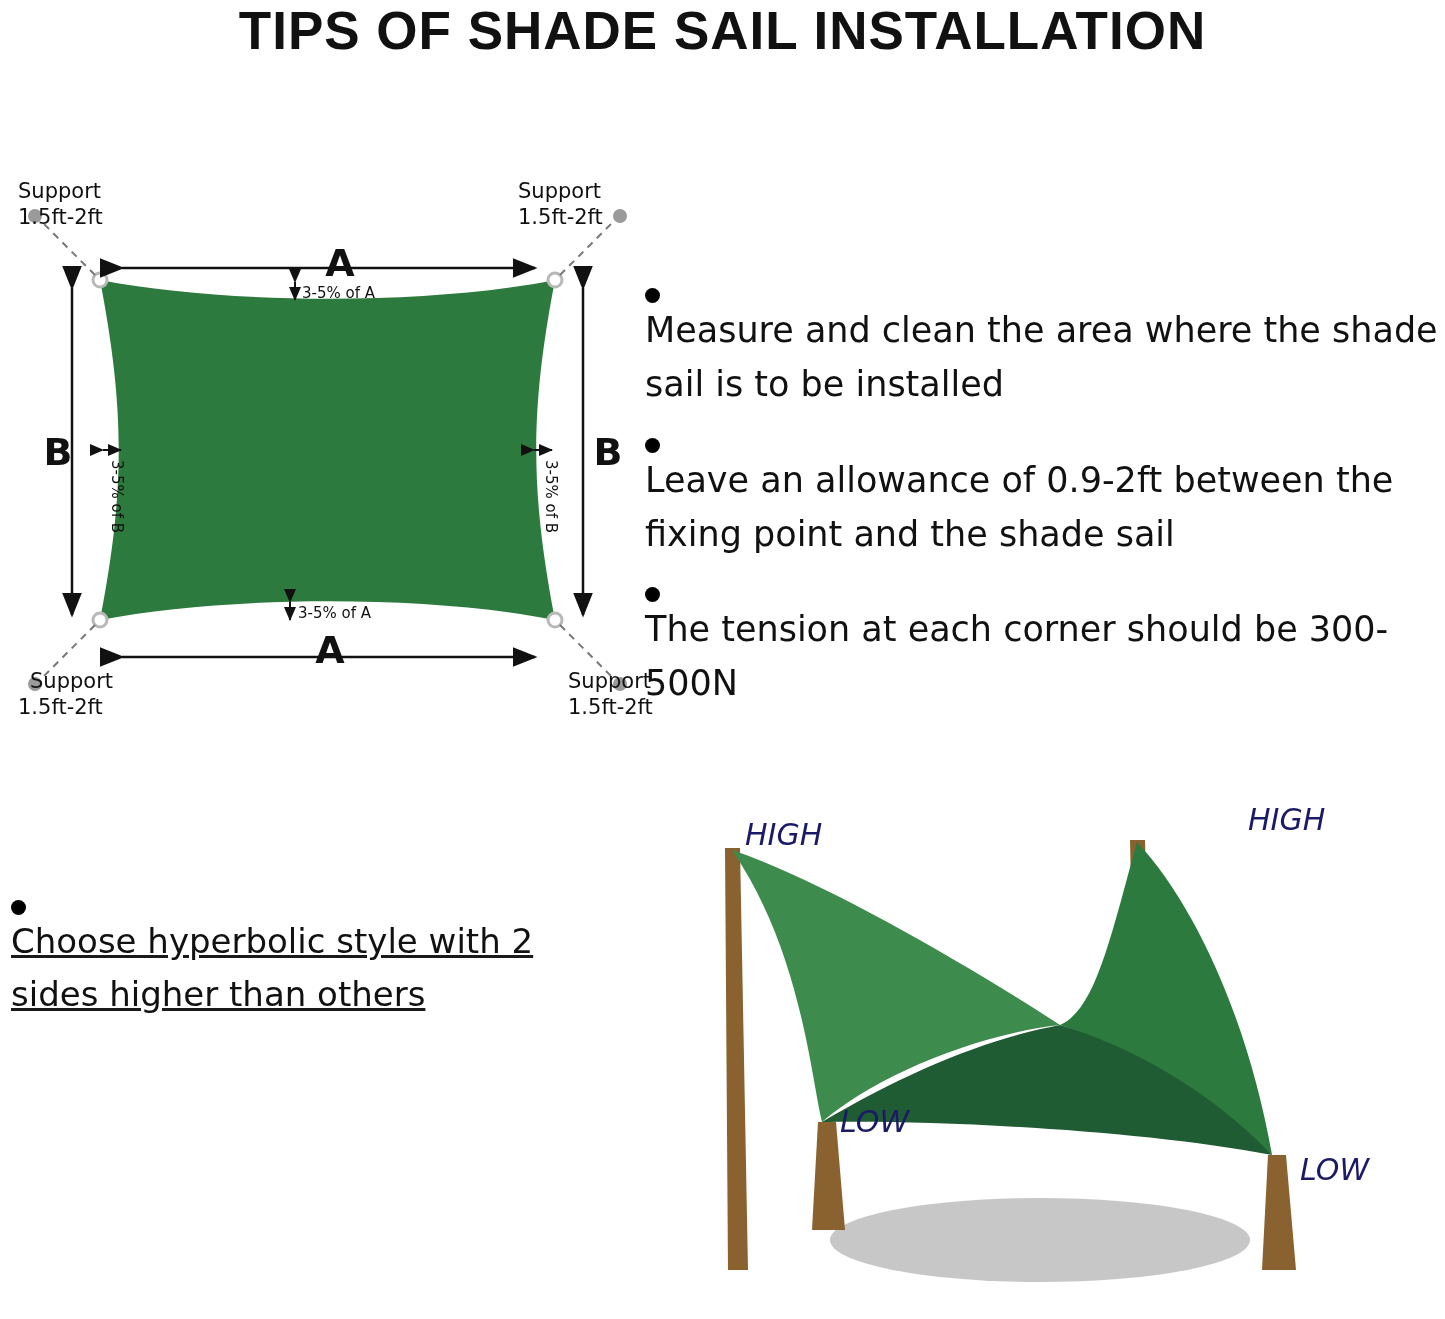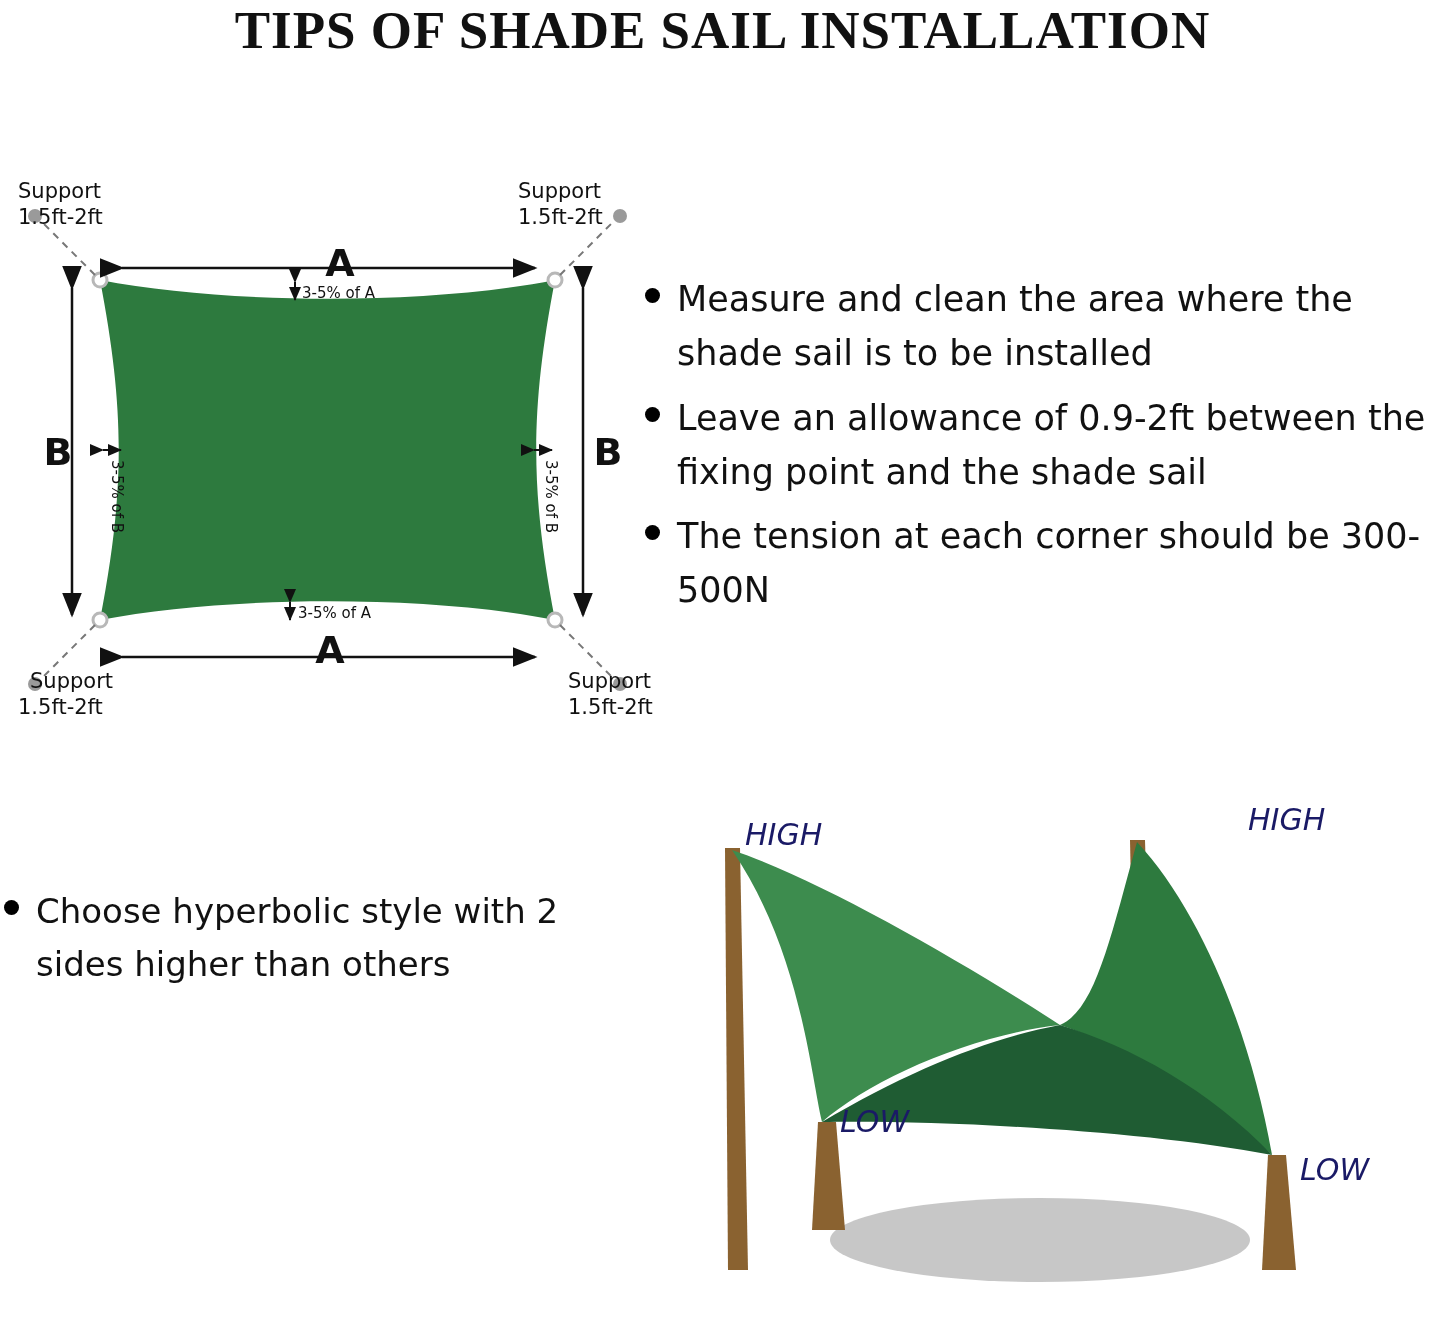--- a/index.html
+++ b/index.html
@@ -15,21 +15,21 @@
     color: #1a1a1a;
     overflow: hidden;
   }
 
   .title {
     position: absolute;
     top: 0px;
     left: 0;
     width: 1445px;
     text-align: center;
-    font-family: Liberation Serif, serif;
+    font-family: Liberation Sans, sans-serif;
     font-weight: bold;
     font-size: 53px;
     letter-spacing: 1px;
     color: #111111;
     white-space: nowrap;
   }
 
   
   .top-diagram {
     position: absolute;
@@ -44,42 +44,44 @@
   .top-list {
     position: absolute;
     left: 645px;
     top: 272px;
     width: 800px;
   }
   .bullet-row {
     display: flex;
     align-items: flex-start;
     margin-bottom: 10px;
+    flex-direction: column;
   }
   .dot {
     flex: 0 0 auto;
     width: 15px;
     height: 15px;
     border-radius: 50%;
     background: #000;
     margin-top: 16px;
     margin-right: 17px;
   }
   .btext {
     font-size: 35px;
     line-height: 1.55;
     color: #111;
   }
 
   
   .bottom-list {
     position: absolute;
-    left: 4px;
+    left: 11px;
     top: 885px;
     width: 620px;
+    text-decoration: underline;
   }
   .bottom-list .dot { margin-top: 15px; }
   .bottom-list .btext {
     font-size: 34px;
     line-height: 1.55;
   }
 
   
   .bottom-diagram {
     position: absolute;

